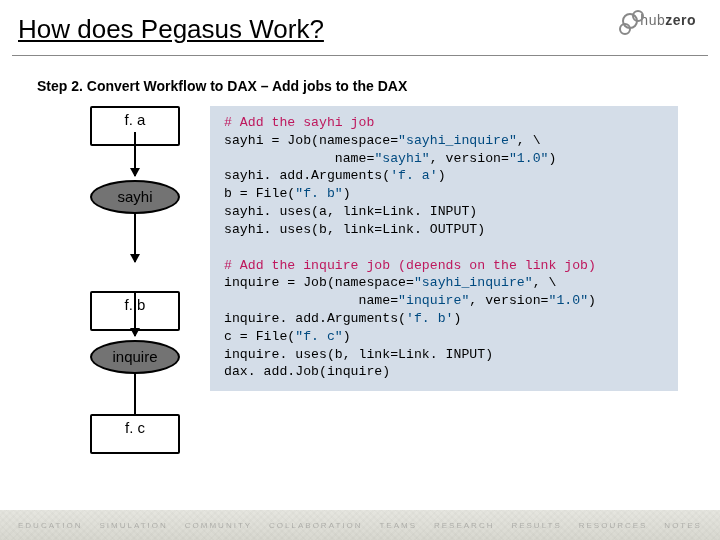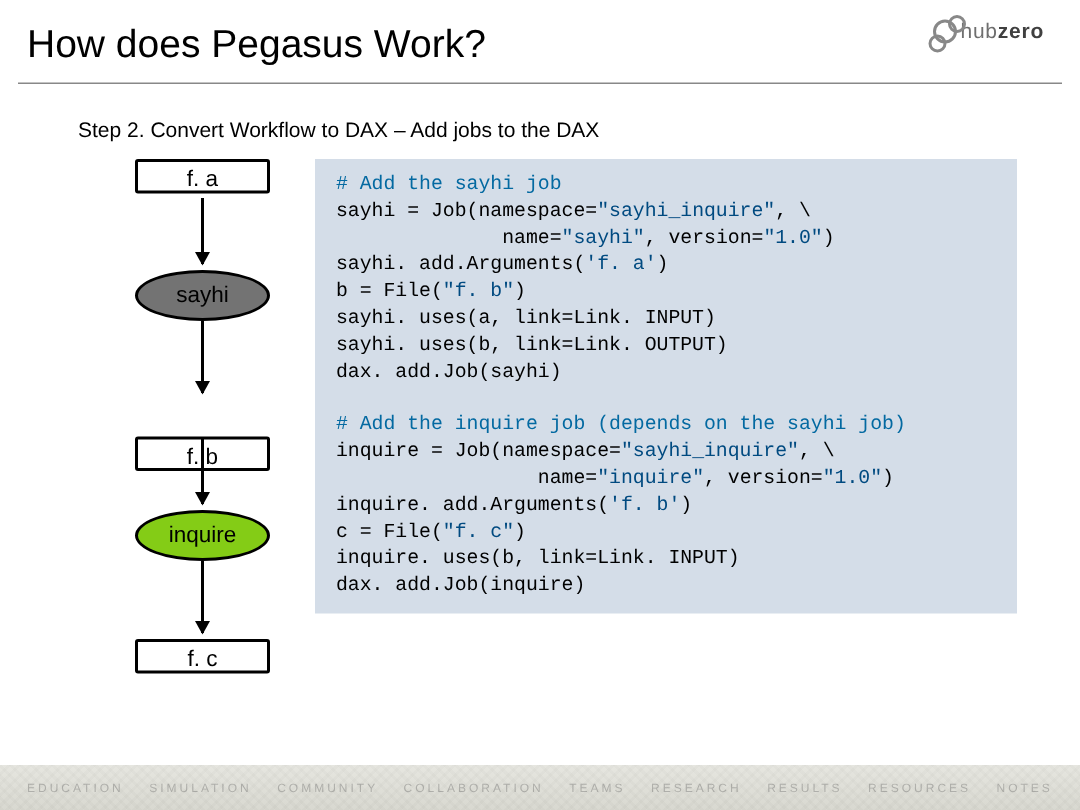--- a/index.html
+++ b/index.html
@@ -7,30 +7,31 @@
     width: 720px; height: 540px;
     font-family: Arial, Helvetica, sans-serif;
     background: #fff;
     position: relative;
     overflow: hidden;
   }
   .title {
     font-size: 26px;
     padding: 14px 16px 6px 18px;
     font-weight: 400;
+    text-decoration: underline;
   }
   .hr {
     border: none;
     border-top: 1px solid #888;
     margin: 4px 12px 0 12px;
   }
   .step {
     font-size: 14px;
-    font-weight: 400;
-    padding: 22px 0 0 52px;
+    font-weight: 700;
+    padding: 22px 0 0 37px;
   }
   .logo {
     position: absolute;
     top: 12px; right: 24px;
     font-size: 14px;
     color: #6f6f6f;
     font-weight: 400;
     letter-spacing: 0.5px;
   }
   .logo .z { color: #404040; font-weight: 700; }
@@ -64,30 +65,30 @@
   }
   .node-box, .node-ellipse {
     position: absolute;
     left: 90px;
     width: 90px;
     text-align: center;
     border: 2px solid #000;
     font-size: 15px;
     background: #fff;
   }
-  .node-box { height: 23px; line-height: 24px; border-radius: 2px; }
+  .node-box { height: 40px; line-height: 24px; border-radius: 2px; }
   .node-ellipse {
     height: 34px; line-height: 30px;
     border-radius: 50% / 50%;
   }
   .n-fa   { top: 0; }
   .n-say  { top: 74px; background: #737373; }
   .n-fb   { top: 160px; margin-top: 25px; }
-  .n-inq  { top: 234px; background: #84cc16; }
-  .n-fc   { top: 320px; }
+  .n-inq  { top: 234px; background: #737373; }
+  .n-fc   { top: 308px; }
 
   .arrow {
     position: absolute;
     left: 134px;
     width: 2px;
     background: #000;
   }
   .arrow::after {
     content: '';
     position: absolute;
@@ -105,21 +106,21 @@
     flex: 1;
     background: #d4dde8;
     margin-right: 42px;
     padding: 8px 14px 10px 14px;
     font-family: "Courier New", monospace;
     font-size: 13.2px;
     line-height: 1.35;
     color: #000;
   }
   .code-line { white-space: pre; }
-  .cm { color: #0369a1; margin-top: 36px; }  
+  .cm { color: #be185d; margin-top: 36px; }  
   .st { color: #004a80; }  
 
   .footer {
     position: absolute;
     bottom: 0; left: 0; right: 0;
     height: 30px;
     background: linear-gradient(#e6e6e0, #d8d8d0);
     font-size: 8px;
     letter-spacing: 2px;
     color: rgba(90,90,90,0.35);
@@ -163,23 +164,22 @@
   </div>
 
   <div class="code-panel">
     <div class="code-line"><span class="cm"># Add the sayhi job</span></div>
     <div class="code-line"><span>sayhi = Job(namespace=</span><span class="st">"sayhi_inquire"</span><span>, \</span></div>
     <div class="code-line"><span>              name=</span><span class="st">"sayhi"</span><span>, version=</span><span class="st">"1.0"</span><span>)</span></div>
     <div class="code-line"><span>sayhi. add.Arguments(</span><span class="st">'f. a'</span><span>)</span></div>
     <div class="code-line"><span>b = File(</span><span class="st">"f. b"</span><span>)</span></div>
     <div class="code-line"><span>sayhi. uses(a, link=Link. INPUT)</span></div>
     <div class="code-line"><span>sayhi. uses(b, link=Link. OUTPUT)</span></div>
-    <div class="code-line"><span>dax. add.Job(sayhi)</span></div>
     <div class="code-line">&nbsp;</div>
-    <div class="code-line"><span class="cm"># Add the inquire job (depends on the sayhi job)</span></div>
+    <div class="code-line"><span class="cm"># Add the inquire job (depends on the link job)</span></div>
     <div class="code-line"><span>inquire = Job(namespace=</span><span class="st">"sayhi_inquire"</span><span>, \</span></div>
     <div class="code-line"><span>                 name=</span><span class="st">"inquire"</span><span>, version=</span><span class="st">"1.0"</span><span>)</span></div>
     <div class="code-line"><span>inquire. add.Arguments(</span><span class="st">'f. b'</span><span>)</span></div>
     <div class="code-line"><span>c = File(</span><span class="st">"f. c"</span><span>)</span></div>
     <div class="code-line"><span>inquire. uses(b, link=Link. INPUT)</span></div>
     <div class="code-line"><span>dax. add.Job(inquire)</span></div>
   </div>
 </div>
 
 <div class="footer">

